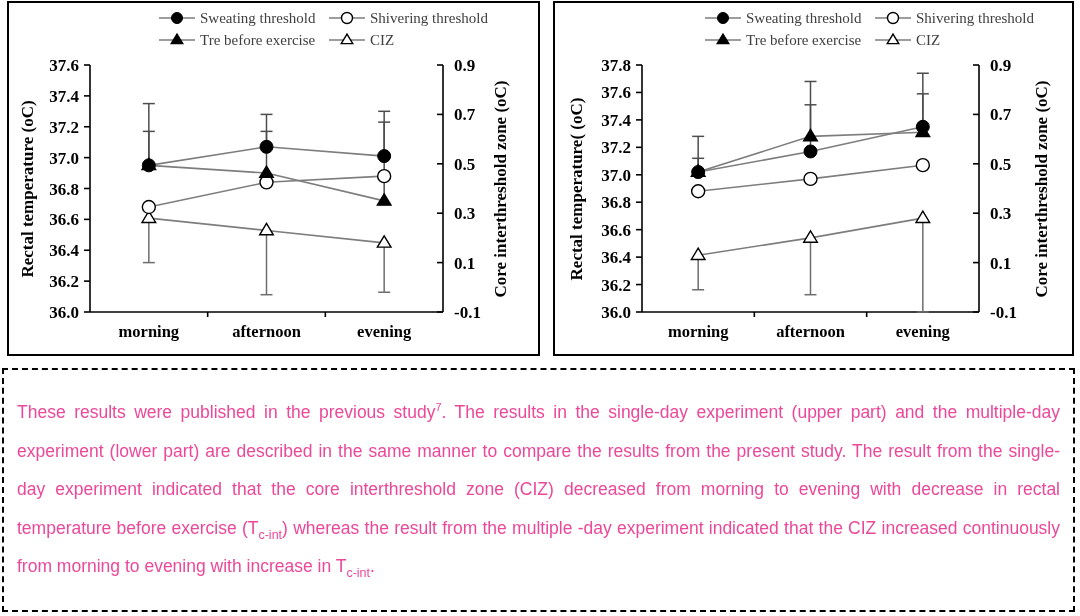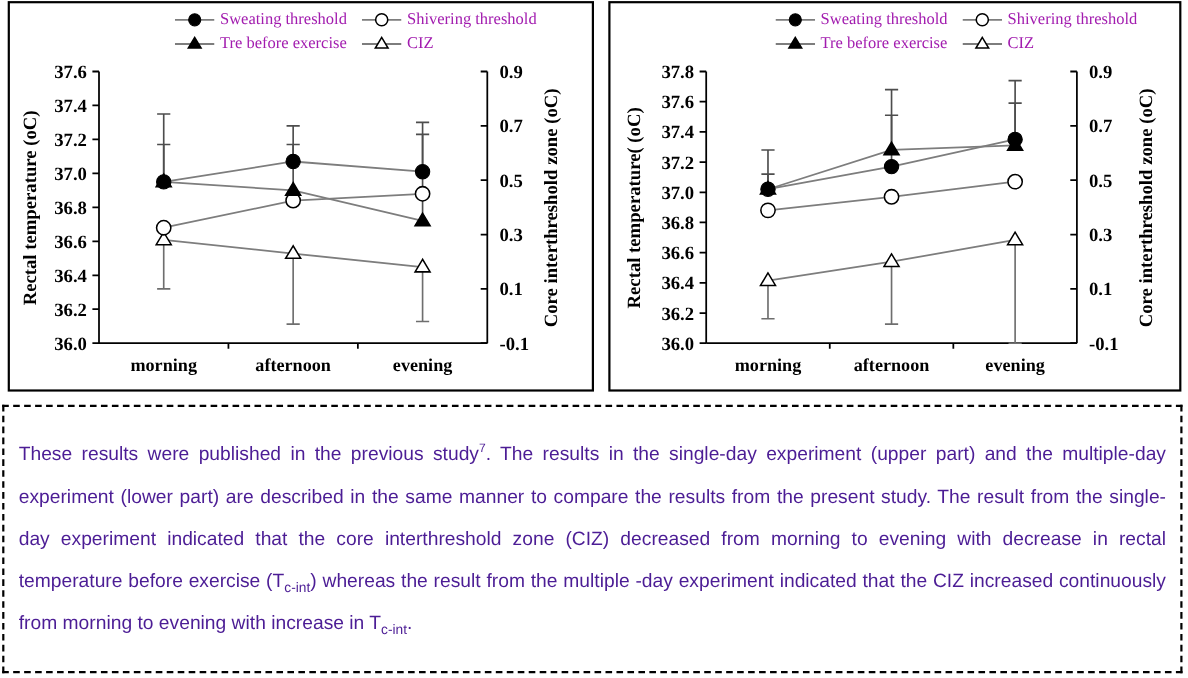--- a/index.html
+++ b/index.html
@@ -12,35 +12,35 @@
   }
   #panel-0{left:7px;width:529px;}
   #panel-1{left:553px;width:517px;}
   .chart-svg{position:absolute;left:0;top:0;}
   .legend{
     position:absolute;left:150px;top:4px;
     display:grid;grid-template-columns:170px auto;
   }
   .legend-item{display:flex;align-items:center;height:22px;}
   .legend-item svg{margin-right:5px;flex:0 0 auto;}
-  .legend-label{font-size:15px;color:#a21caf;white-space:nowrap;}
+  .legend-label{font-size:15px;color:#404040;white-space:nowrap;}
   .ylabel{
     position:absolute;white-space:nowrap;font-size:17px;font-weight:bold;color:#000;
     transform:translate(-50%,-50%) rotate(-90deg);
   }
   #yl-0{left:19px;top:186px;}
   #yr-0{left:492px;top:186px;}
   #yl-1{left:22px;top:186px;}
   #yr-1{left:487px;top:186px;}
   #caption-box{
     position:absolute;left:2px;top:368px;width:1073px;height:244px;
     box-sizing:border-box;border:2px dashed #000;background:#fff;
     padding:23px 13px 0 13px;
     font-family:"Liberation Sans",sans-serif;font-size:17.5px;line-height:38.5px;
-    text-align:justify;color:#4c1d95;
+    text-align:justify;color:#ec4899;
   }
   #caption-box sup{font-size:11px;line-height:0;}
   #caption-box sub{font-size:12.5px;line-height:0;}
 </style>
 </head>
 <body>
 
 <div class="panel" id="panel-0">
   <svg class="chart-svg" width="529" height="351">
       <g stroke="#000000" stroke-width="1.6">

